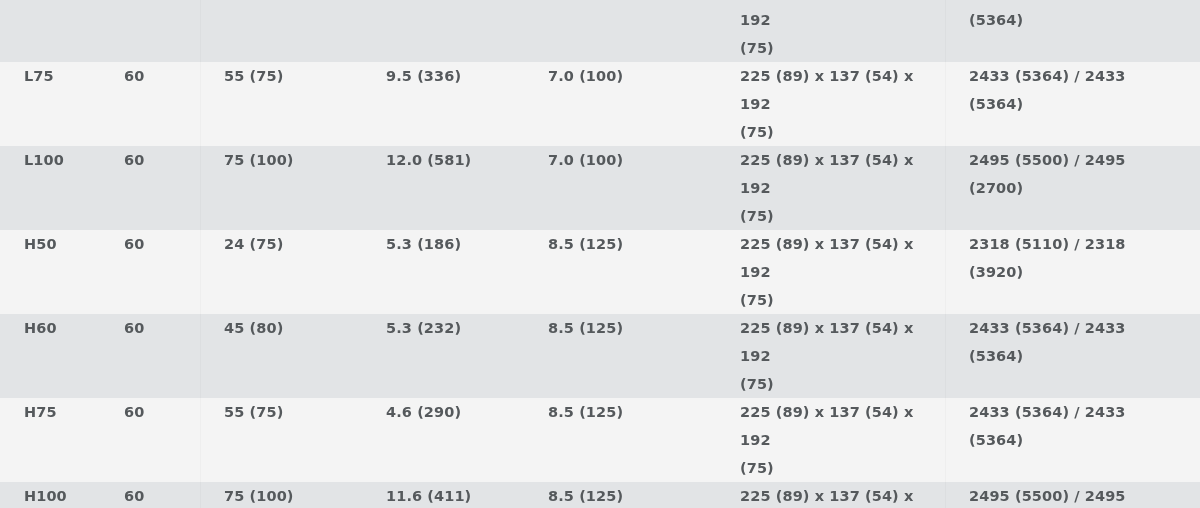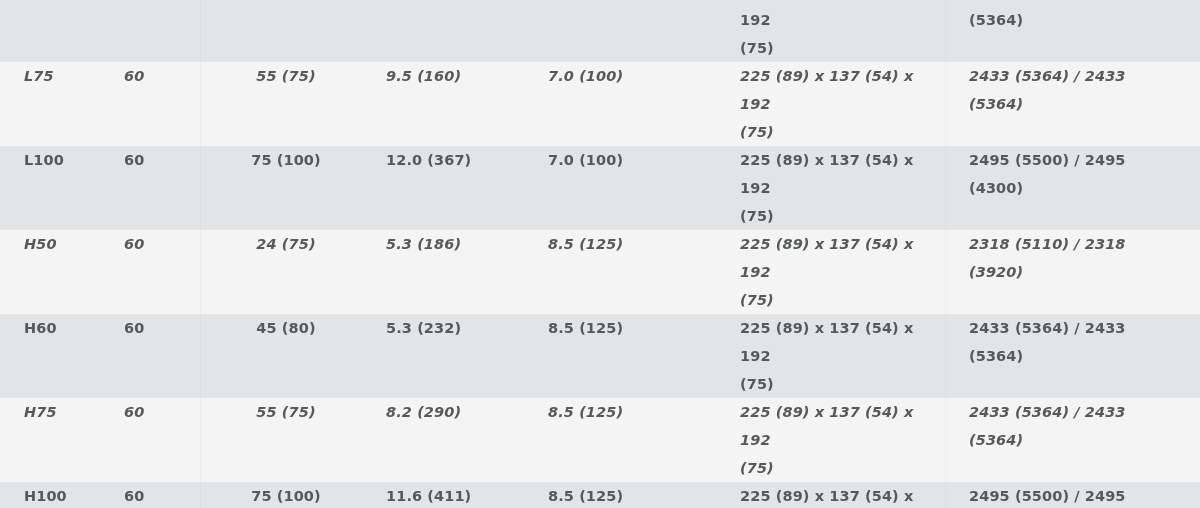--- a/index.html
+++ b/index.html
@@ -27,34 +27,34 @@
   .spec-table td {
     padding: 0;
     vertical-align: top;
     line-height: 28px;
     background-clip: padding-box;
   }
 
   
   .c0 { width: 100px; }
   .c1 { width: 100px; }
-  .c2 { width: 162px; text-align: center; }
+  .c2 { width: 162px; }
   .c3 { width: 162px; }
   .c4 { width: 192px; }
   .c5 { width: 229px; }
   .c6 { width: 255px; }
 
   .cell-inner {
     padding-left: 24px;
     padding-right: 14px;
   }
 
   
   tr.odd  td { background-color: #e2e4e6; }
-  tr.even td { background-color: #f4f4f4; font-style: italic; }
+  tr.even td { background-color: #f4f4f4; }
 
   
   tr.odd td.div-left  { box-shadow: inset 1px 0 0 #dcdee0; }
   tr.even td.div-left { box-shadow: inset 1px 0 0 #eeeeee; }
 
   
   tr.row-full td { height: 81px; }
 
   
   tr.row-clip-top td   { height: 58px; }
@@ -103,21 +103,21 @@
       <td class="c0">
           <div class="cell-inner">L75</div>
         </td>
       <td class="c1">
           <div class="cell-inner">60</div>
         </td>
       <td class="c2 div-left">
           <div class="cell-inner">55 (75)</div>
         </td>
       <td class="c3">
-          <div class="cell-inner">9.5 (160)</div>
+          <div class="cell-inner">9.5 (336)</div>
         </td>
       <td class="c4">
           <div class="cell-inner">7.0 (100)</div>
         </td>
       <td class="c5">
           <div class="cell-inner">
             <span class="wrap-line">225 (89) x 137 (54) x 192</span>
             <span class="wrap-line">(75)</span>
           </div>
         </td>
@@ -133,35 +133,35 @@
       <td class="c0">
           <div class="cell-inner">L100</div>
         </td>
       <td class="c1">
           <div class="cell-inner">60</div>
         </td>
       <td class="c2 div-left">
           <div class="cell-inner">75 (100)</div>
         </td>
       <td class="c3">
-          <div class="cell-inner">12.0 (367)</div>
+          <div class="cell-inner">12.0 (581)</div>
         </td>
       <td class="c4">
           <div class="cell-inner">7.0 (100)</div>
         </td>
       <td class="c5">
           <div class="cell-inner">
             <span class="wrap-line">225 (89) x 137 (54) x 192</span>
             <span class="wrap-line">(75)</span>
           </div>
         </td>
       <td class="c6 div-left">
           <div class="cell-inner">
             <span class="wrap-line">2495 (5500) / 2495</span>
-            <span class="wrap-line">(4300)</span>
+            <span class="wrap-line">(2700)</span>
           </div>
         </td>
     </tr>
 
     <tr class="even row-full">
       <td class="c0">
           <div class="cell-inner">H50</div>
         </td>
       <td class="c1">
           <div class="cell-inner">60</div>
@@ -223,21 +223,21 @@
       <td class="c0">
           <div class="cell-inner">H75</div>
         </td>
       <td class="c1">
           <div class="cell-inner">60</div>
         </td>
       <td class="c2 div-left">
           <div class="cell-inner">55 (75)</div>
         </td>
       <td class="c3">
-          <div class="cell-inner">8.2 (290)</div>
+          <div class="cell-inner">4.6 (290)</div>
         </td>
       <td class="c4">
           <div class="cell-inner">8.5 (125)</div>
         </td>
       <td class="c5">
           <div class="cell-inner">
             <span class="wrap-line">225 (89) x 137 (54) x 192</span>
             <span class="wrap-line">(75)</span>
           </div>
         </td>

